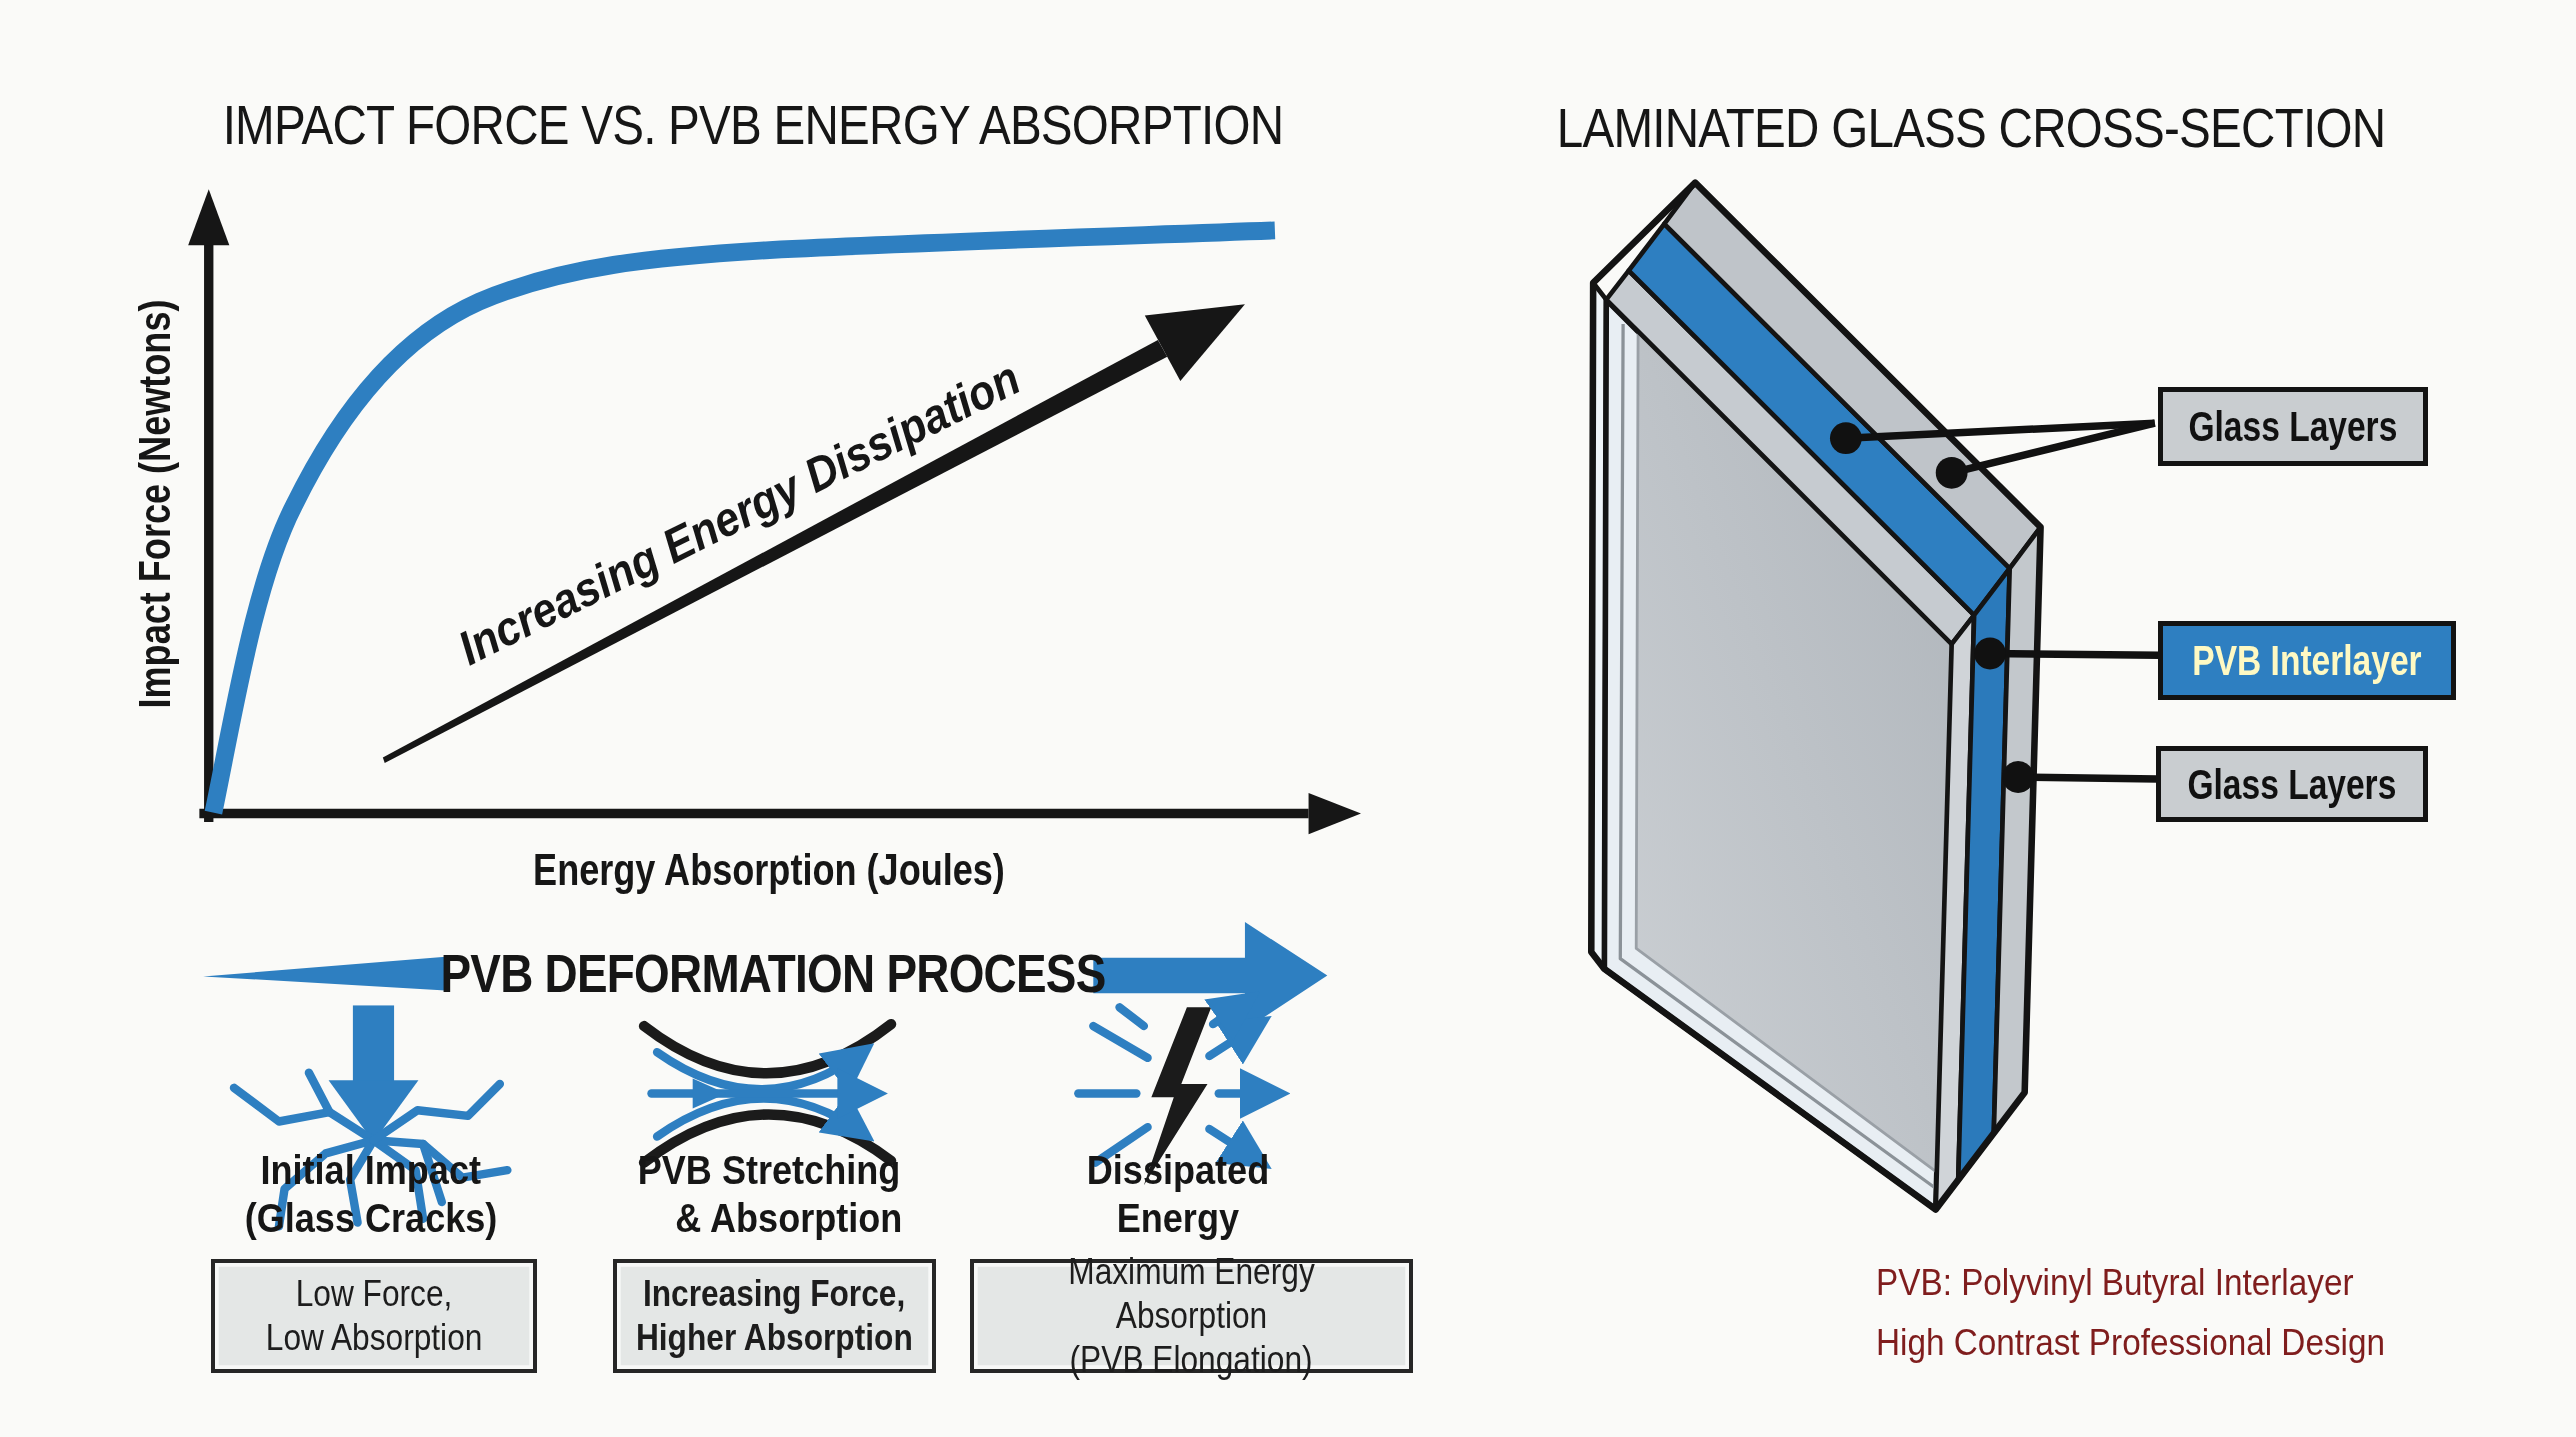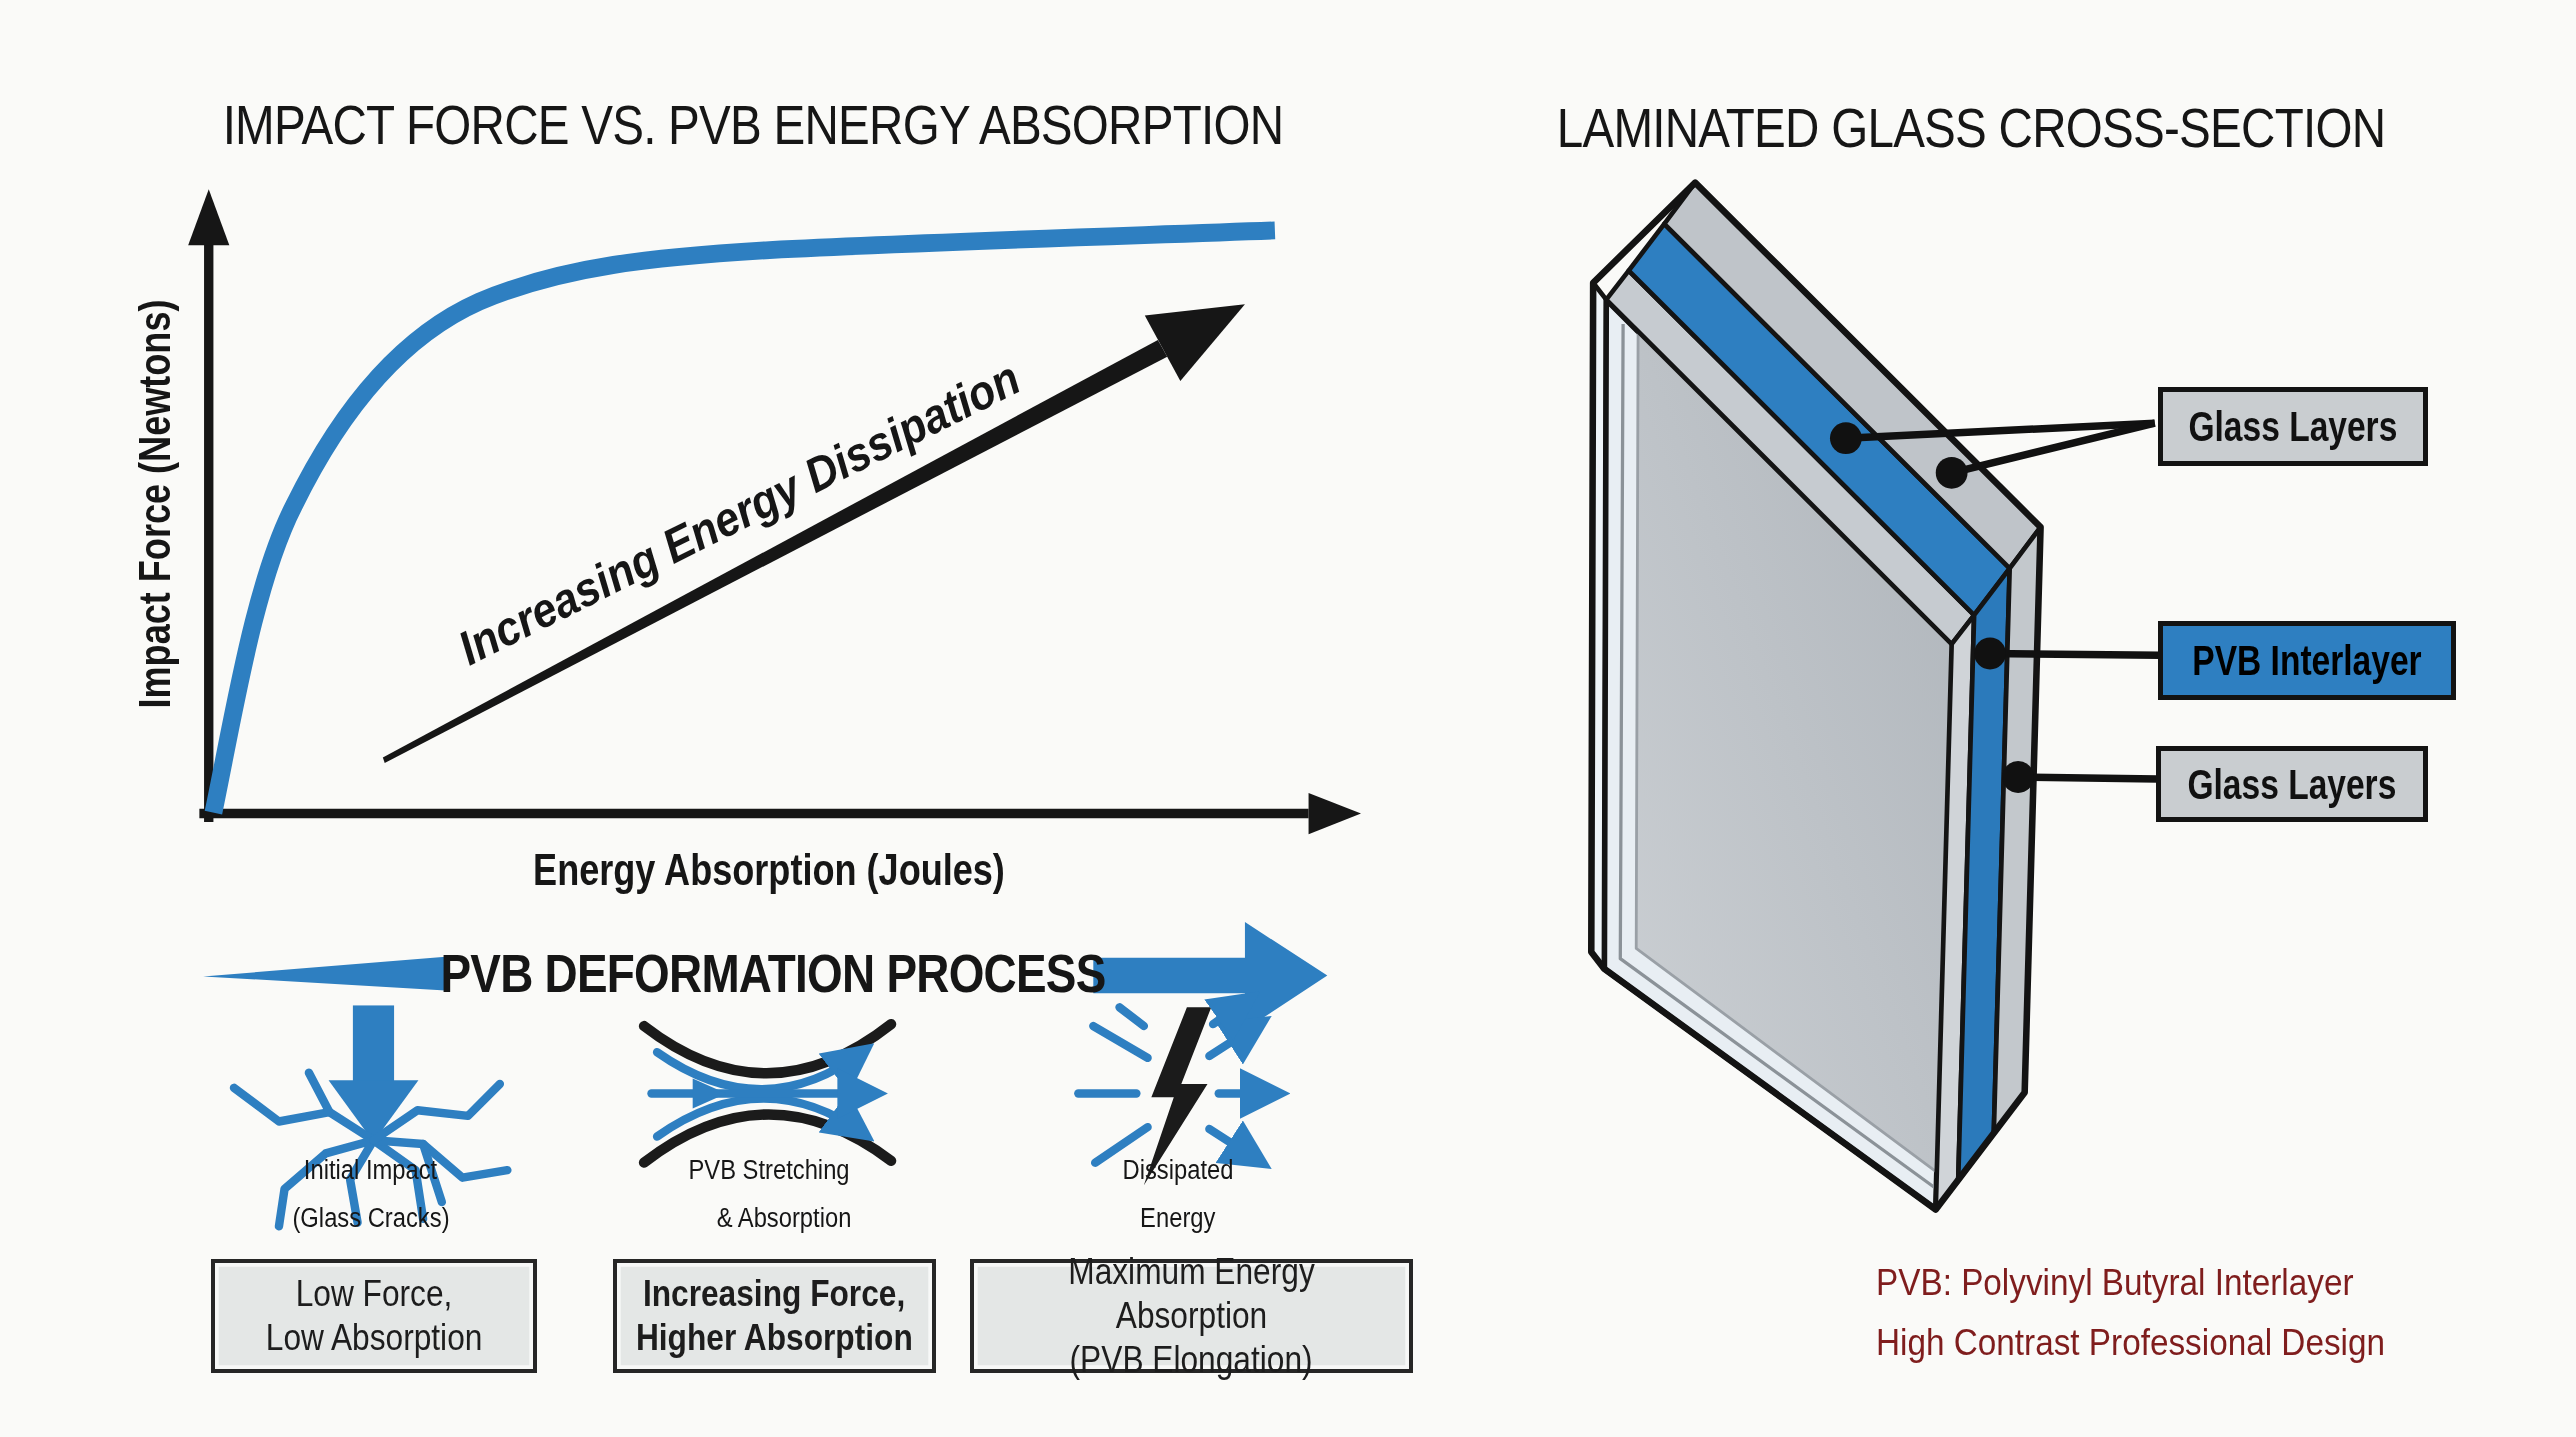--- a/index.html
+++ b/index.html
@@ -12,28 +12,28 @@
   .cx78{display:inline-block;transform:scaleX(.78);transform-origin:center;}
   .cx82{display:inline-block;transform:scaleX(.82);transform-origin:center;}
   .cx85{display:inline-block;transform:scaleX(.85);transform-origin:center;}
   .cx88{display:inline-block;transform:scaleX(.88);transform-origin:center;}
   .cx90{display:inline-block;transform:scaleX(.90);transform-origin:center;}
   .title{transform:translateX(-50%);font-size:56px;font-weight:400;letter-spacing:-0.9px;}
   .ylabel{transform:translate(-50%,-50%) rotate(-90deg);font-size:44px;font-weight:700;}
   .xlabel{transform:translate(-50%,-50%);font-size:44px;font-weight:700;}
   .annot{transform:translate(-50%,-50%) rotate(-26.5deg);font-size:48px;font-weight:700;font-style:italic;}
   .pheading{transform:translate(-50%,-50%);font-size:54px;font-weight:700;letter-spacing:-0.9px;text-align:center;}
-  .caption{transform:translateX(-50%);text-align:center;font-size:27px;font-weight:400;line-height:48px;}
+  .caption{transform:translateX(-50%);text-align:center;font-size:41px;font-weight:700;line-height:48px;}
   .ibox{background:#e4e7e6;border:4.7px solid #262626;box-shadow:inset 0 0 0 3.7px #f7f8f7;
         display:flex;flex-direction:column;align-items:center;justify-content:center;
         text-align:center;font-size:36px;font-weight:400;line-height:44px;color:#1d1d1d;}
   .glabel{border:5.6px solid #131313;display:flex;align-items:center;justify-content:center;
           font-size:43px;font-weight:700;text-align:right;}
   .glabel.gray{background:#c9cdd0;color:#111;}
-  .glabel.blue{background:#2e7fc1;color:#000000;}
+  .glabel.blue{background:#2e7fc1;color:#fef9c3;}
   .footer{font-size:37px;font-weight:400;color:#7f1d1d;}
   .footer .cx90{transform-origin:left center;}
 </style>
 </head>
 <body>
 
 <div id="canvas">
 
   <svg width="2576" height="1438" viewBox="0 0 2752 1536">
     <defs>

